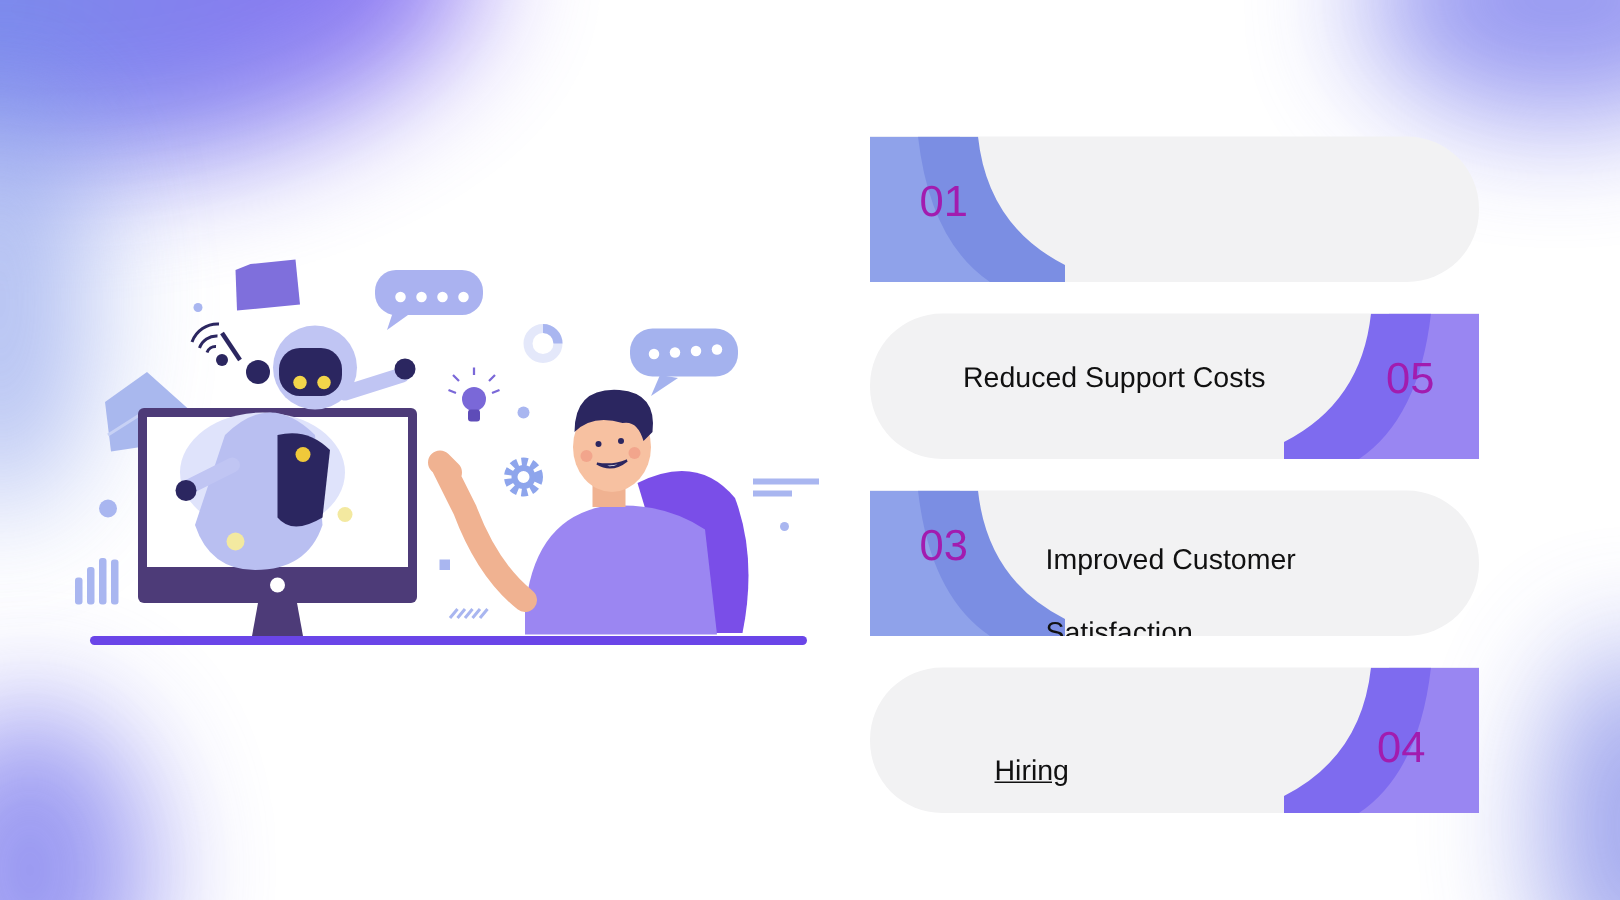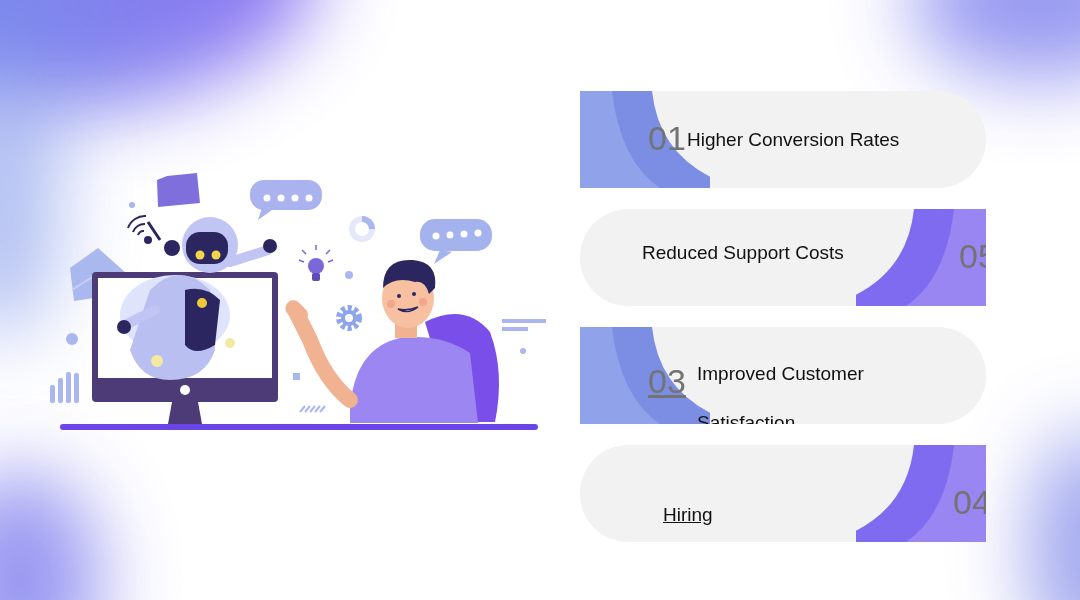--- a/index.html
+++ b/index.html
@@ -9,21 +9,21 @@
   .blob-tl2 { left:-60px; top:60px; width:120px; height:280px; background:#8fa3ec; opacity:.7; }
   .blob-tr { left:910px; top:-80px; width:260px; height:160px; background:#8d8ff0; opacity:.9; }
   .blob-bl { left:-60px; top:470px; width:160px; height:220px; background:#8d8cf0; opacity:.9; }
   .blob-br { left:1030px; top:430px; width:120px; height:240px; background:#8b93ea; opacity:.85; }
 
   .illus { position:absolute; left:40px; top:160px; width:520px; height:290px; }
 
   .card { position:absolute; width:406px; height:97px; background:#f2f2f3; overflow:hidden; }
   .card.left { left:580px; border-radius:0 48px 48px 0; }
   .card.right { left:580px; border-radius:48px 0 0 48px; }
-  .card .num { position:absolute; color:#737373; font-size:34px; top:28px; letter-spacing:0;margin-left:35px; }
+  .card .num { position:absolute; color:#a21caf; font-size:29px; top:28px; letter-spacing:0; }
   .card .label { position:absolute; color:#111; font-size:19px; line-height:30px; }
   .card svg.arc { position:absolute; top:0; }
 </style>
 </head>
 <body>
 
 <div class="blob blob-tl"></div>
 <div class="blob blob-tl2"></div>
 <div class="blob blob-tr"></div>
 <div class="blob blob-bl"></div>
@@ -139,38 +139,37 @@
 
   <rect x="60" y="424" width="478" height="6" rx="3" fill="#6a45e8"></rect>
 </svg>
 
 <div class="card left" style="top:91px;">
   <svg class="arc" style="left:0;" width="130" height="97">
     <path d="M0 0 L60 0 Q70 80 160 97 L0 97 Z" fill="#8fa2ea"></path>
     <path d="M32 0 L72 0 Q80 75 160 97 L80 97 Q40 70 32 0 Z" fill="#7b8ee3"></path>
   </svg>
   <span class="num" style="left:33px;">01</span>
-  <span class="label" style="left:107px; top:34px;">Higher Conversion Rates</span>
 </div>
 
 <div class="card right" style="top:209px;">
   <svg class="arc" style="left:276px;" width="130" height="97">
     <path d="M130 0 L70 0 Q60 80 -30 97 L130 97 Z" fill="#9986f2"></path>
     <path d="M98 0 L58 0 Q50 75 -30 97 L50 97 Q90 70 98 0 Z" fill="#7e6bef"></path>
   </svg>
   <span class="num" style="left:344px;">05</span>
   <span class="label" style="left:62px; top:29px;">Reduced Support Costs</span>
 </div>
 
 <div class="card left" style="top:327px;">
   <svg class="arc" style="left:0;" width="130" height="97">
     <path d="M0 0 L60 0 Q70 80 160 97 L0 97 Z" fill="#8fa2ea"></path>
     <path d="M32 0 L72 0 Q80 75 160 97 L80 97 Q40 70 32 0 Z" fill="#7b8ee3"></path>
   </svg>
-  <span class="num" style="left:33px; top:35px;text-decoration:underline;">03</span>
+  <span class="num" style="left:33px; top:21px;">03</span>
   <span class="label" style="left:117px; top:32px;">Improved Customer</span>
   <span class="label" style="left:117px; top:49px;margin-top:32px;">Satisfaction</span>
 </div>
 
 <div class="card right" style="top:445px;">
   <svg class="arc" style="left:276px;" width="130" height="97">
     <path d="M130 0 L70 0 Q60 80 -30 97 L130 97 Z" fill="#9986f2"></path>
     <path d="M98 0 L58 0 Q50 75 -30 97 L50 97 Q90 70 98 0 Z" fill="#7e6bef"></path>
   </svg>
   <span class="num" style="left:338px; top:38px;">04</span>

